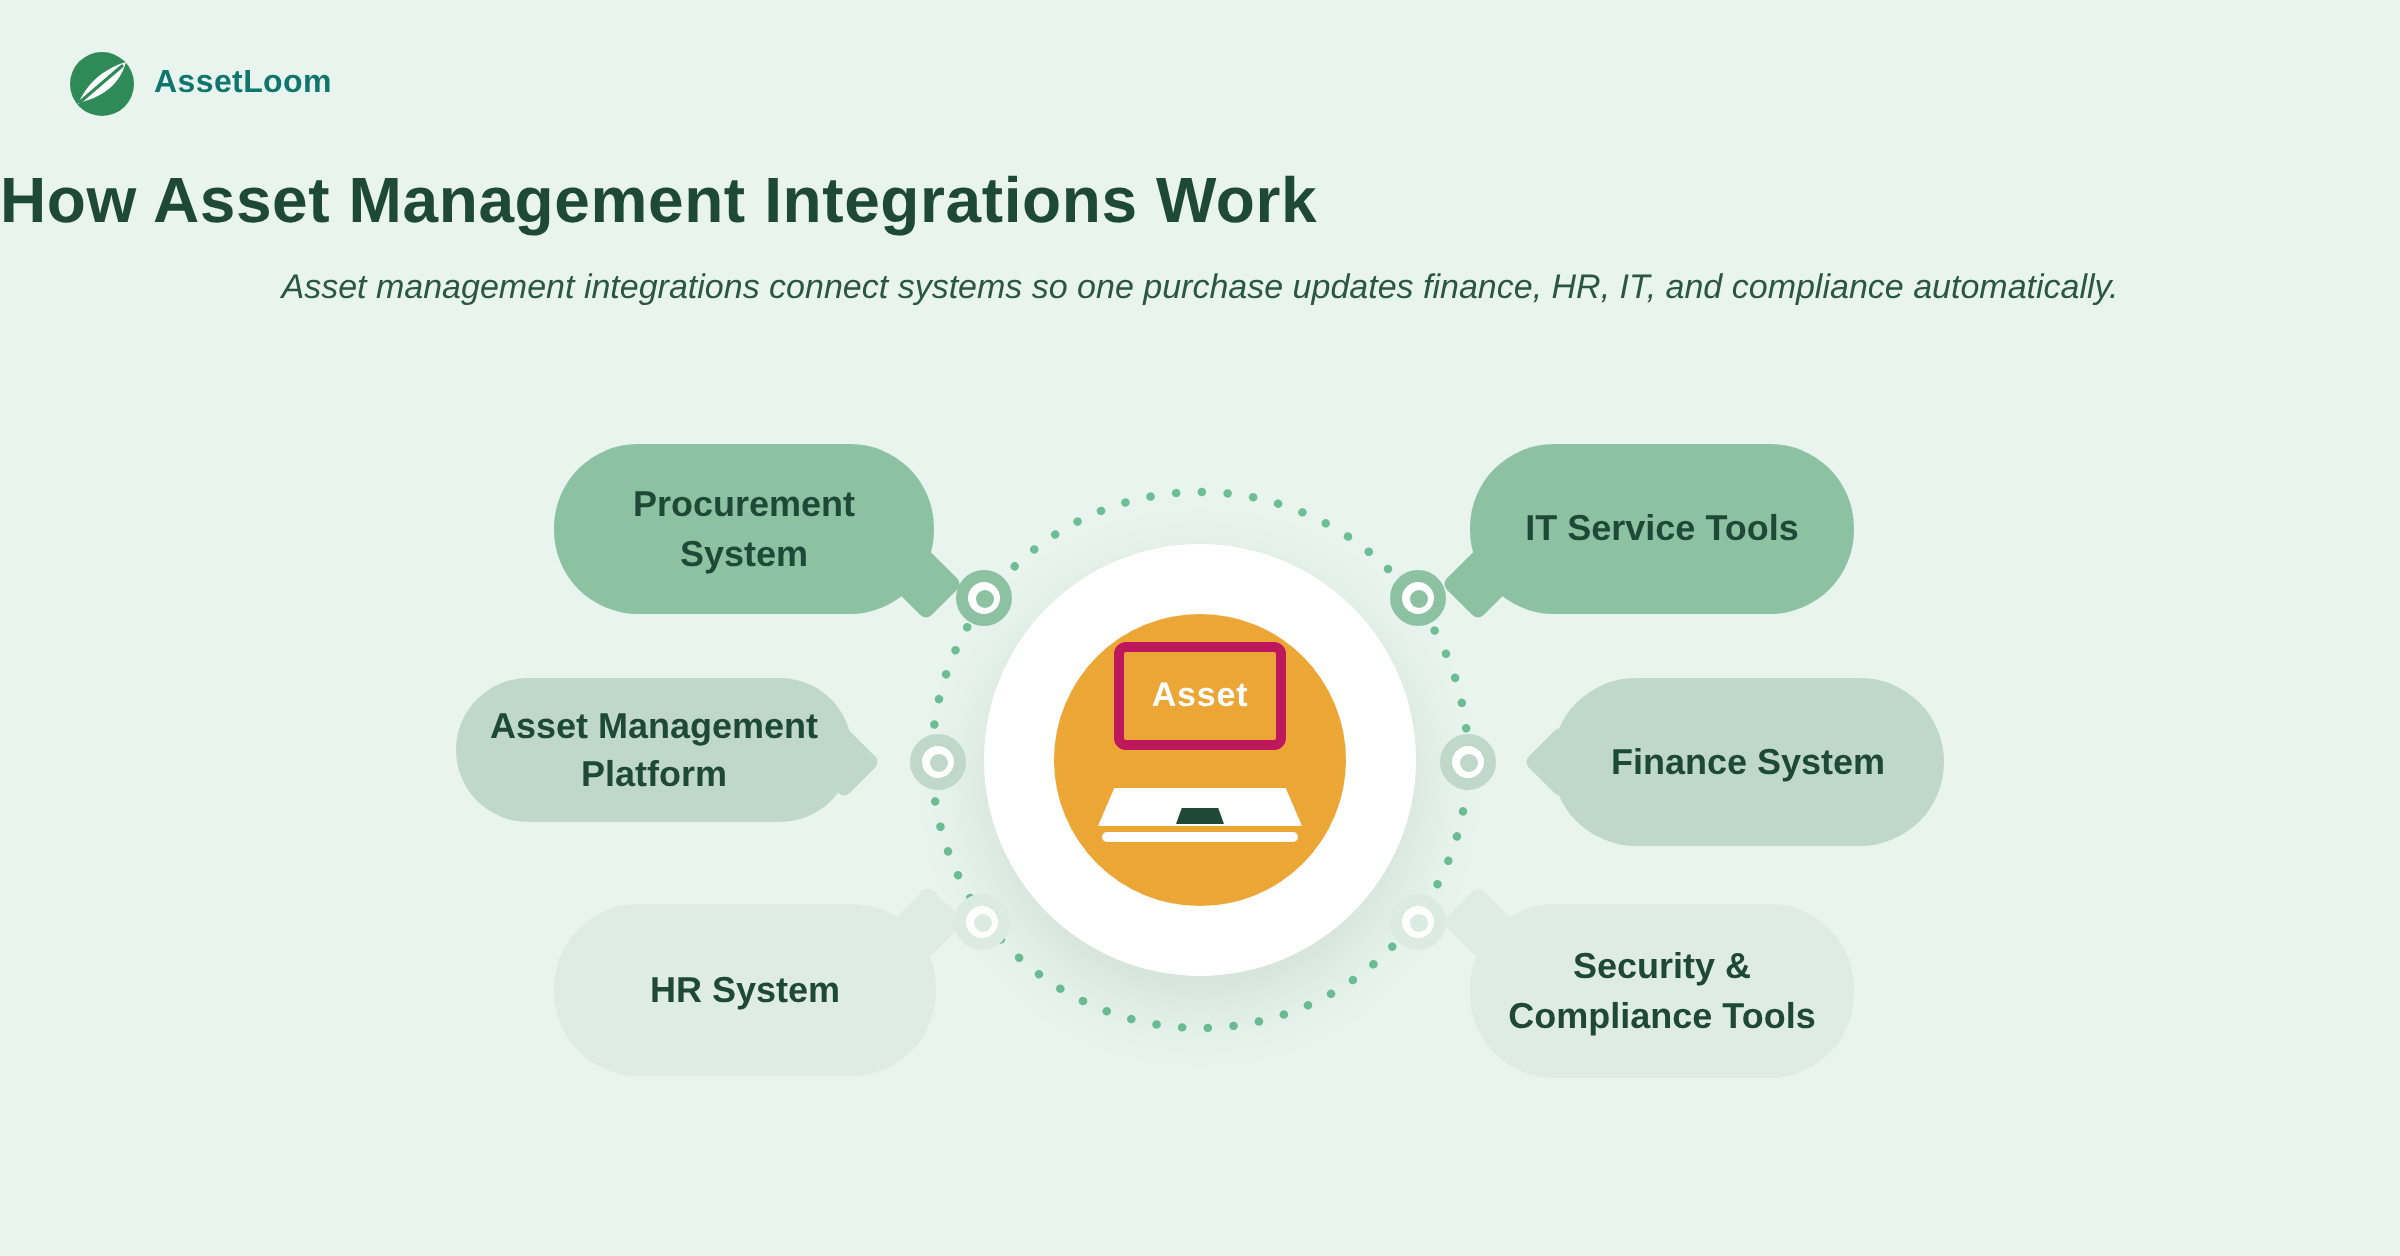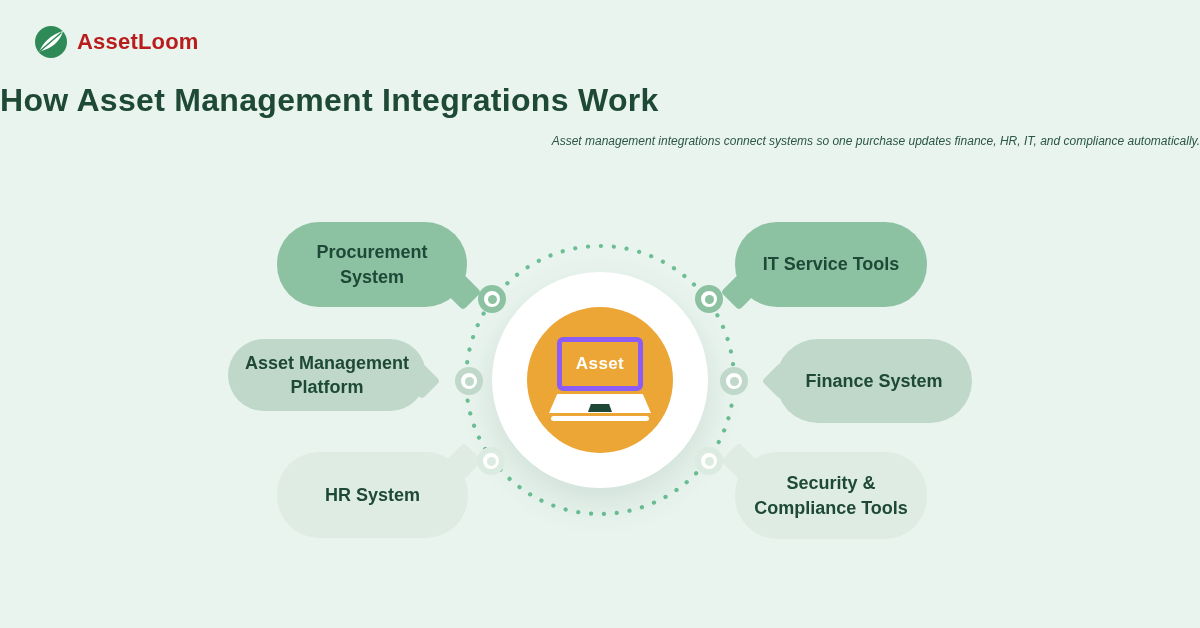--- a/index.html
+++ b/index.html
@@ -7,38 +7,38 @@
     width:1200px;height:628px;position:relative;overflow:hidden;
     background:#E9F4EE;
     font-family:"Liberation Sans",sans-serif;
     color:#1E4937;
   }
   .canvas{position:absolute;inset:0}
 
   
   .logo{position:absolute;left:34px;top:25px;display:flex;align-items:center;gap:9px;z-index:5}
   .logo-mark{width:34px;height:34px;display:block}
-  .logo-text{font-size:22px;font-weight:bold;color:#b91c1c;letter-spacing:.2px}
+  .logo-text{font-size:16px;font-weight:bold;color:#0f766e;letter-spacing:.2px}
 
   
   .title{position:absolute;top:82px;left:0;width:100%;text-align:left;
          font-size:32px;font-weight:bold;color:#1E4937;letter-spacing:.3px;z-index:5}
-  .subtitle{position:absolute;top:134px;left:0;width:100%;text-align:right;
-            font-style:italic;font-size:12px;color:#2A5644;z-index:5}
+  .subtitle{position:absolute;top:134px;left:0;width:100%;text-align:center;
+            font-style:italic;font-size:17px;color:#2A5644;z-index:5}
 
   
   .dotted-ring{position:absolute;left:0;top:0;z-index:0}
 
   
   .hub-white{position:absolute;left:492px;top:272px;width:216px;height:216px;border-radius:50%;
              background:#FFFFFF;box-shadow:0 14px 36px rgba(25,80,55,.12);z-index:1}
   .hub-orange{position:absolute;left:527px;top:307px;width:146px;height:146px;border-radius:50%;
               background:#ECA636;z-index:2}
-  .laptop-screen{position:absolute;left:557px;top:337px;width:76px;height:44px;
-                 border:5px solid #8b5cf6;border-radius:6px;z-index:3;
+  .laptop-screen{position:absolute;left:557px;top:321px;width:76px;height:44px;
+                 border:5px solid #be185d;border-radius:6px;z-index:3;
                  display:flex;align-items:center;justify-content:center;
                  color:#FFFFFF;font-weight:bold;font-size:17px;letter-spacing:.4px}
   .laptop-base{position:absolute;left:549px;top:394px;width:102px;height:19px;background:#FFFFFF;
                clip-path:polygon(8% 0,92% 0,100% 100%,0 100%);z-index:3}
   .laptop-notch{position:absolute;left:588px;top:404px;width:24px;height:8px;background:#1E4937;
                 clip-path:polygon(12% 0,88% 0,100% 100%,0 100%);z-index:4}
   .laptop-bar{position:absolute;left:551px;top:416px;width:98px;height:5px;border-radius:3px;
               background:#FFFFFF;z-index:3}
 
   

